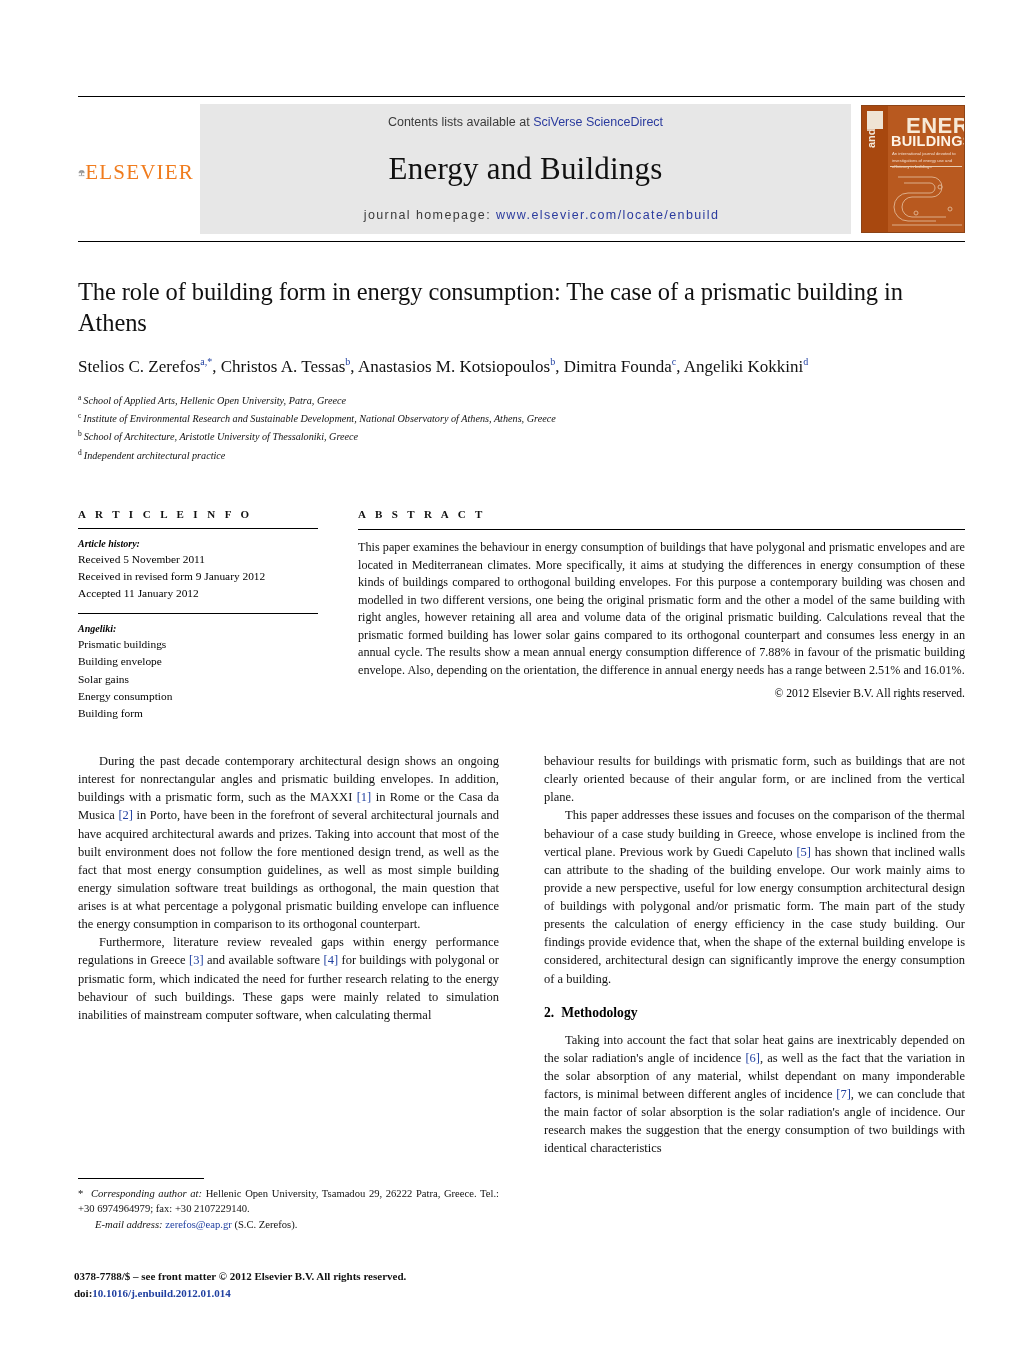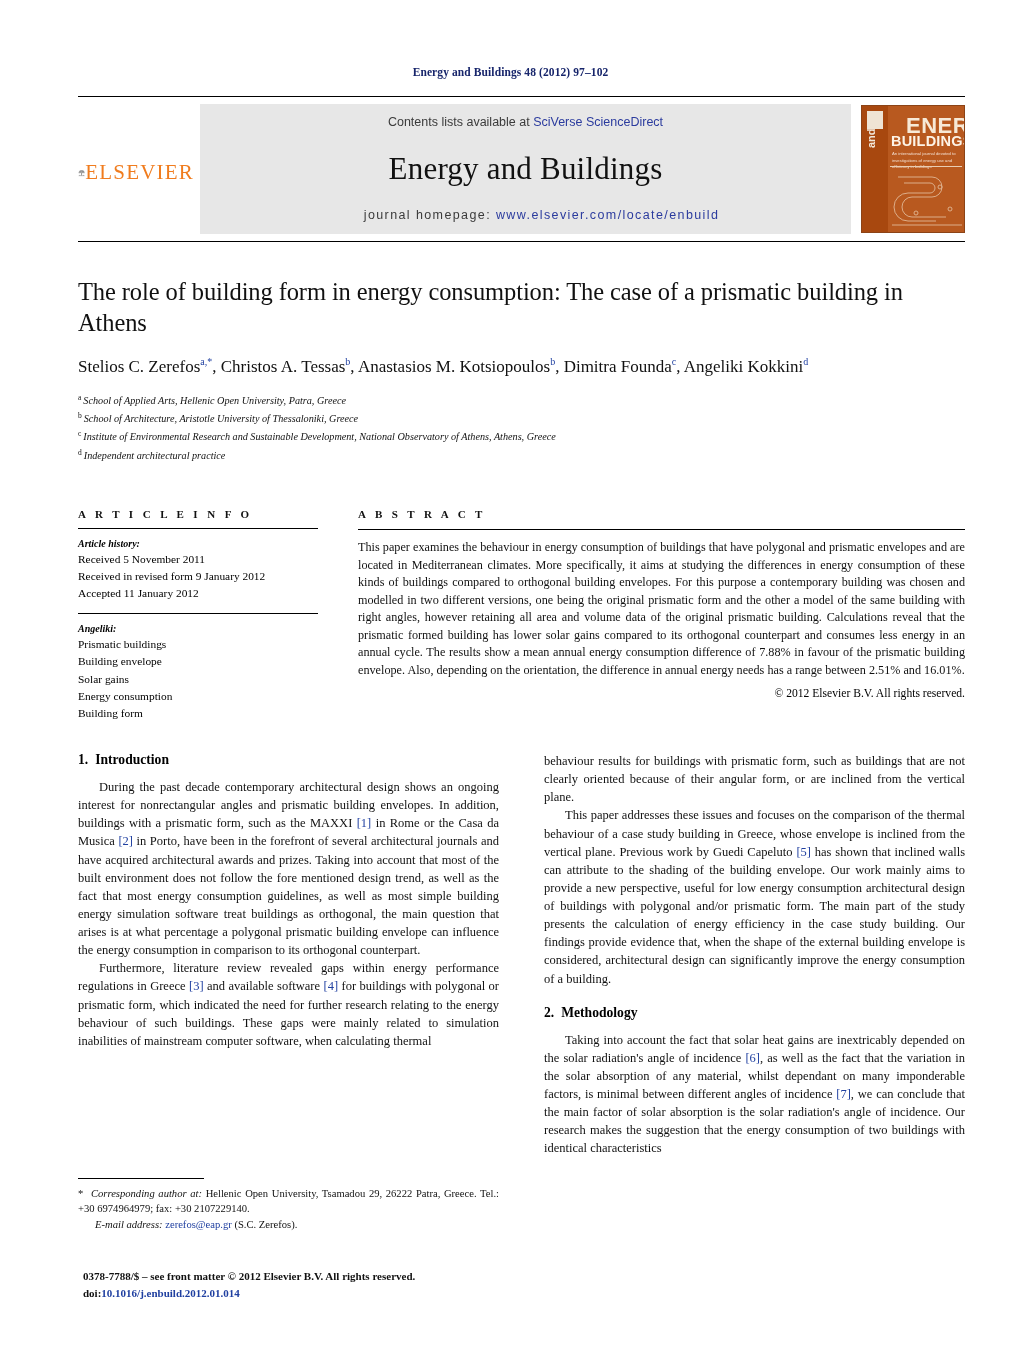--- a/index.html
+++ b/index.html
@@ -346,37 +346,36 @@
   .fn-text .star { margin-right: 4px; }
   .fn-email {
     text-indent: 17px;
     margin-top: 1px;
   }
   .fn-email i { font-style: italic; }
   .fn-link { color: #1f3fa0; }
 
   .imprint {
     position: absolute;
-    left: 83px;
+    left: 74px;
     top: 1268px;
     width: 430px;
     font-family: "Liberation Serif", serif;
     font-size: 11px;
     font-weight: bold;
     line-height: 1.5;
     color: #111;
   }
   .imprint .doi-link { color: #1f3fa0; font-weight: bold; }
 </style>
 </head>
 <body>
 
 <div class="page">
 
-  <div class="running-head">Energy and Buildings 48 (2012) 97–102</div>
 
   <div class="masthead">
 
     <div class="elsevier-logo">
       <svg class="elsevier-tree" viewBox="0 0 100 100">
         <g stroke="#4a4a4a" stroke-width="0.8" fill="#6e6e6e">
           <ellipse cx="50" cy="30" rx="32" ry="20" fill="#8a8a8a" opacity="0.55"></ellipse>
           <ellipse cx="30" cy="34" rx="18" ry="13" fill="#777" opacity="0.6"></ellipse>
           <ellipse cx="70" cy="33" rx="18" ry="13" fill="#777" opacity="0.6"></ellipse>
           <ellipse cx="50" cy="22" rx="20" ry="12" fill="#9a9a9a" opacity="0.6"></ellipse>
@@ -427,24 +426,24 @@
   </div>
 
   <div class="title-block">
     <h1 class="paper-title">The role of building form in energy consumption: The case of a prismatic building in Athens</h1>
     <div class="authors">Stelios C. Zerefos<sup>a,*</sup>, Christos A. Tessas<sup>b</sup>, Anastasios M. Kotsiopoulos<sup>b</sup>, Dimitra Founda<sup>c</sup>, Angeliki Kokkini<sup>d</sup></div>
     <div class="affiliations">
       <div>
         <sup>a</sup><span>School of Applied Arts, Hellenic Open University, Patra, Greece</span>
       </div>
       <div>
+        <sup>c</sup><span>Institute of Environmental Research and Sustainable Development, National Observatory of Athens, Athens, Greece</span>
+      </div>
+      <div>
         <sup>b</sup><span>School of Architecture, Aristotle University of Thessaloniki, Greece</span>
-      </div>
-      <div>
-        <sup>c</sup><span>Institute of Environmental Research and Sustainable Development, National Observatory of Athens, Athens, Greece</span>
       </div>
       <div>
         <sup>d</sup><span>Independent architectural practice</span>
       </div>
     </div>
   </div>
 
   <div class="infoabs">
     <div class="col-info">
       <div class="secheader">A R T I C L E   I N F O</div>
@@ -465,23 +464,20 @@
     <div class="col-abs">
       <div class="secheader">A B S T R A C T</div>
       <hr class="abs-rule">
       <div class="abstract-text">This paper examines the behaviour in energy consumption of buildings that have polygonal and prismatic envelopes and are located in Mediterranean climates. More specifically, it aims at studying the differences in energy consumption of these kinds of buildings compared to orthogonal building envelopes. For this purpose a contemporary building was chosen and modelled in two different versions, one being the original prismatic form and the other a model of the same building with right angles, however retaining all area and volume data of the original prismatic building. Calculations reveal that the prismatic formed building has lower solar gains compared to its orthogonal counterpart and consumes less energy in an annual cycle. The results show a mean annual energy consumption difference of 7.88% in favour of the prismatic building envelope. Also, depending on the orientation, the difference in annual energy needs has a range between 2.51% and 16.01%.</div>
       <div class="copyright">© 2012 Elsevier B.V. All rights reserved.</div>
     </div>
   </div>
 
   <div class="body-cols">
     <div class="bcol">
-      <div class="sec-title">
-        <span class="num">1.</span><span>Introduction</span>
-      </div>
       <p class="para">During the past decade contemporary architectural design shows an ongoing interest for nonrectangular angles and prismatic building envelopes. In addition, buildings with a prismatic form, such as the MAXXI <span class="ref">[1]</span> in Rome or the Casa da Musica <span class="ref">[2]</span> in Porto, have been in the forefront of several architectural journals and have acquired architectural awards and prizes. Taking into account that most of the built environment does not follow the fore mentioned design trend, as well as the fact that most energy consumption guidelines, as well as most simple building energy simulation software treat buildings as orthogonal, the main question that arises is at what percentage a polygonal prismatic building envelope can influence the energy consumption in comparison to its orthogonal counterpart.</p>
       <p class="para">Furthermore, literature review revealed gaps within energy performance regulations in Greece <span class="ref">[3]</span> and available software <span class="ref">[4]</span> for buildings with polygonal or prismatic form, which indicated the need for further research relating to the energy behaviour of such buildings. These gaps were mainly related to simulation inabilities of mainstream computer software, when calculating thermal</p>
     </div>
     <div class="bgap"></div>
     <div class="bcol">
       <p class="para noindent">behaviour results for buildings with prismatic form, such as buildings that are not clearly oriented because of their angular form, or are inclined from the vertical plane.</p>
       <p class="para">This paper addresses these issues and focuses on the comparison of the thermal behaviour of a case study building in Greece, whose envelope is inclined from the vertical plane. Previous work by Guedi Capeluto <span class="ref">[5]</span> has shown that inclined walls can attribute to the shading of the building envelope. Our work mainly aims to provide a new perspective, useful for low energy consumption architectural design of buildings with polygonal and/or prismatic form. The main part of the study presents the calculation of energy efficiency in the case study building. Our findings provide evidence that, when the shape of the external building envelope is considered, architectural design can significantly improve the energy consumption of a building.</p>
       <div class="sec-gap"></div>
       <div class="sec-title">
         <span class="num">2.</span><span>Methodology</span>

